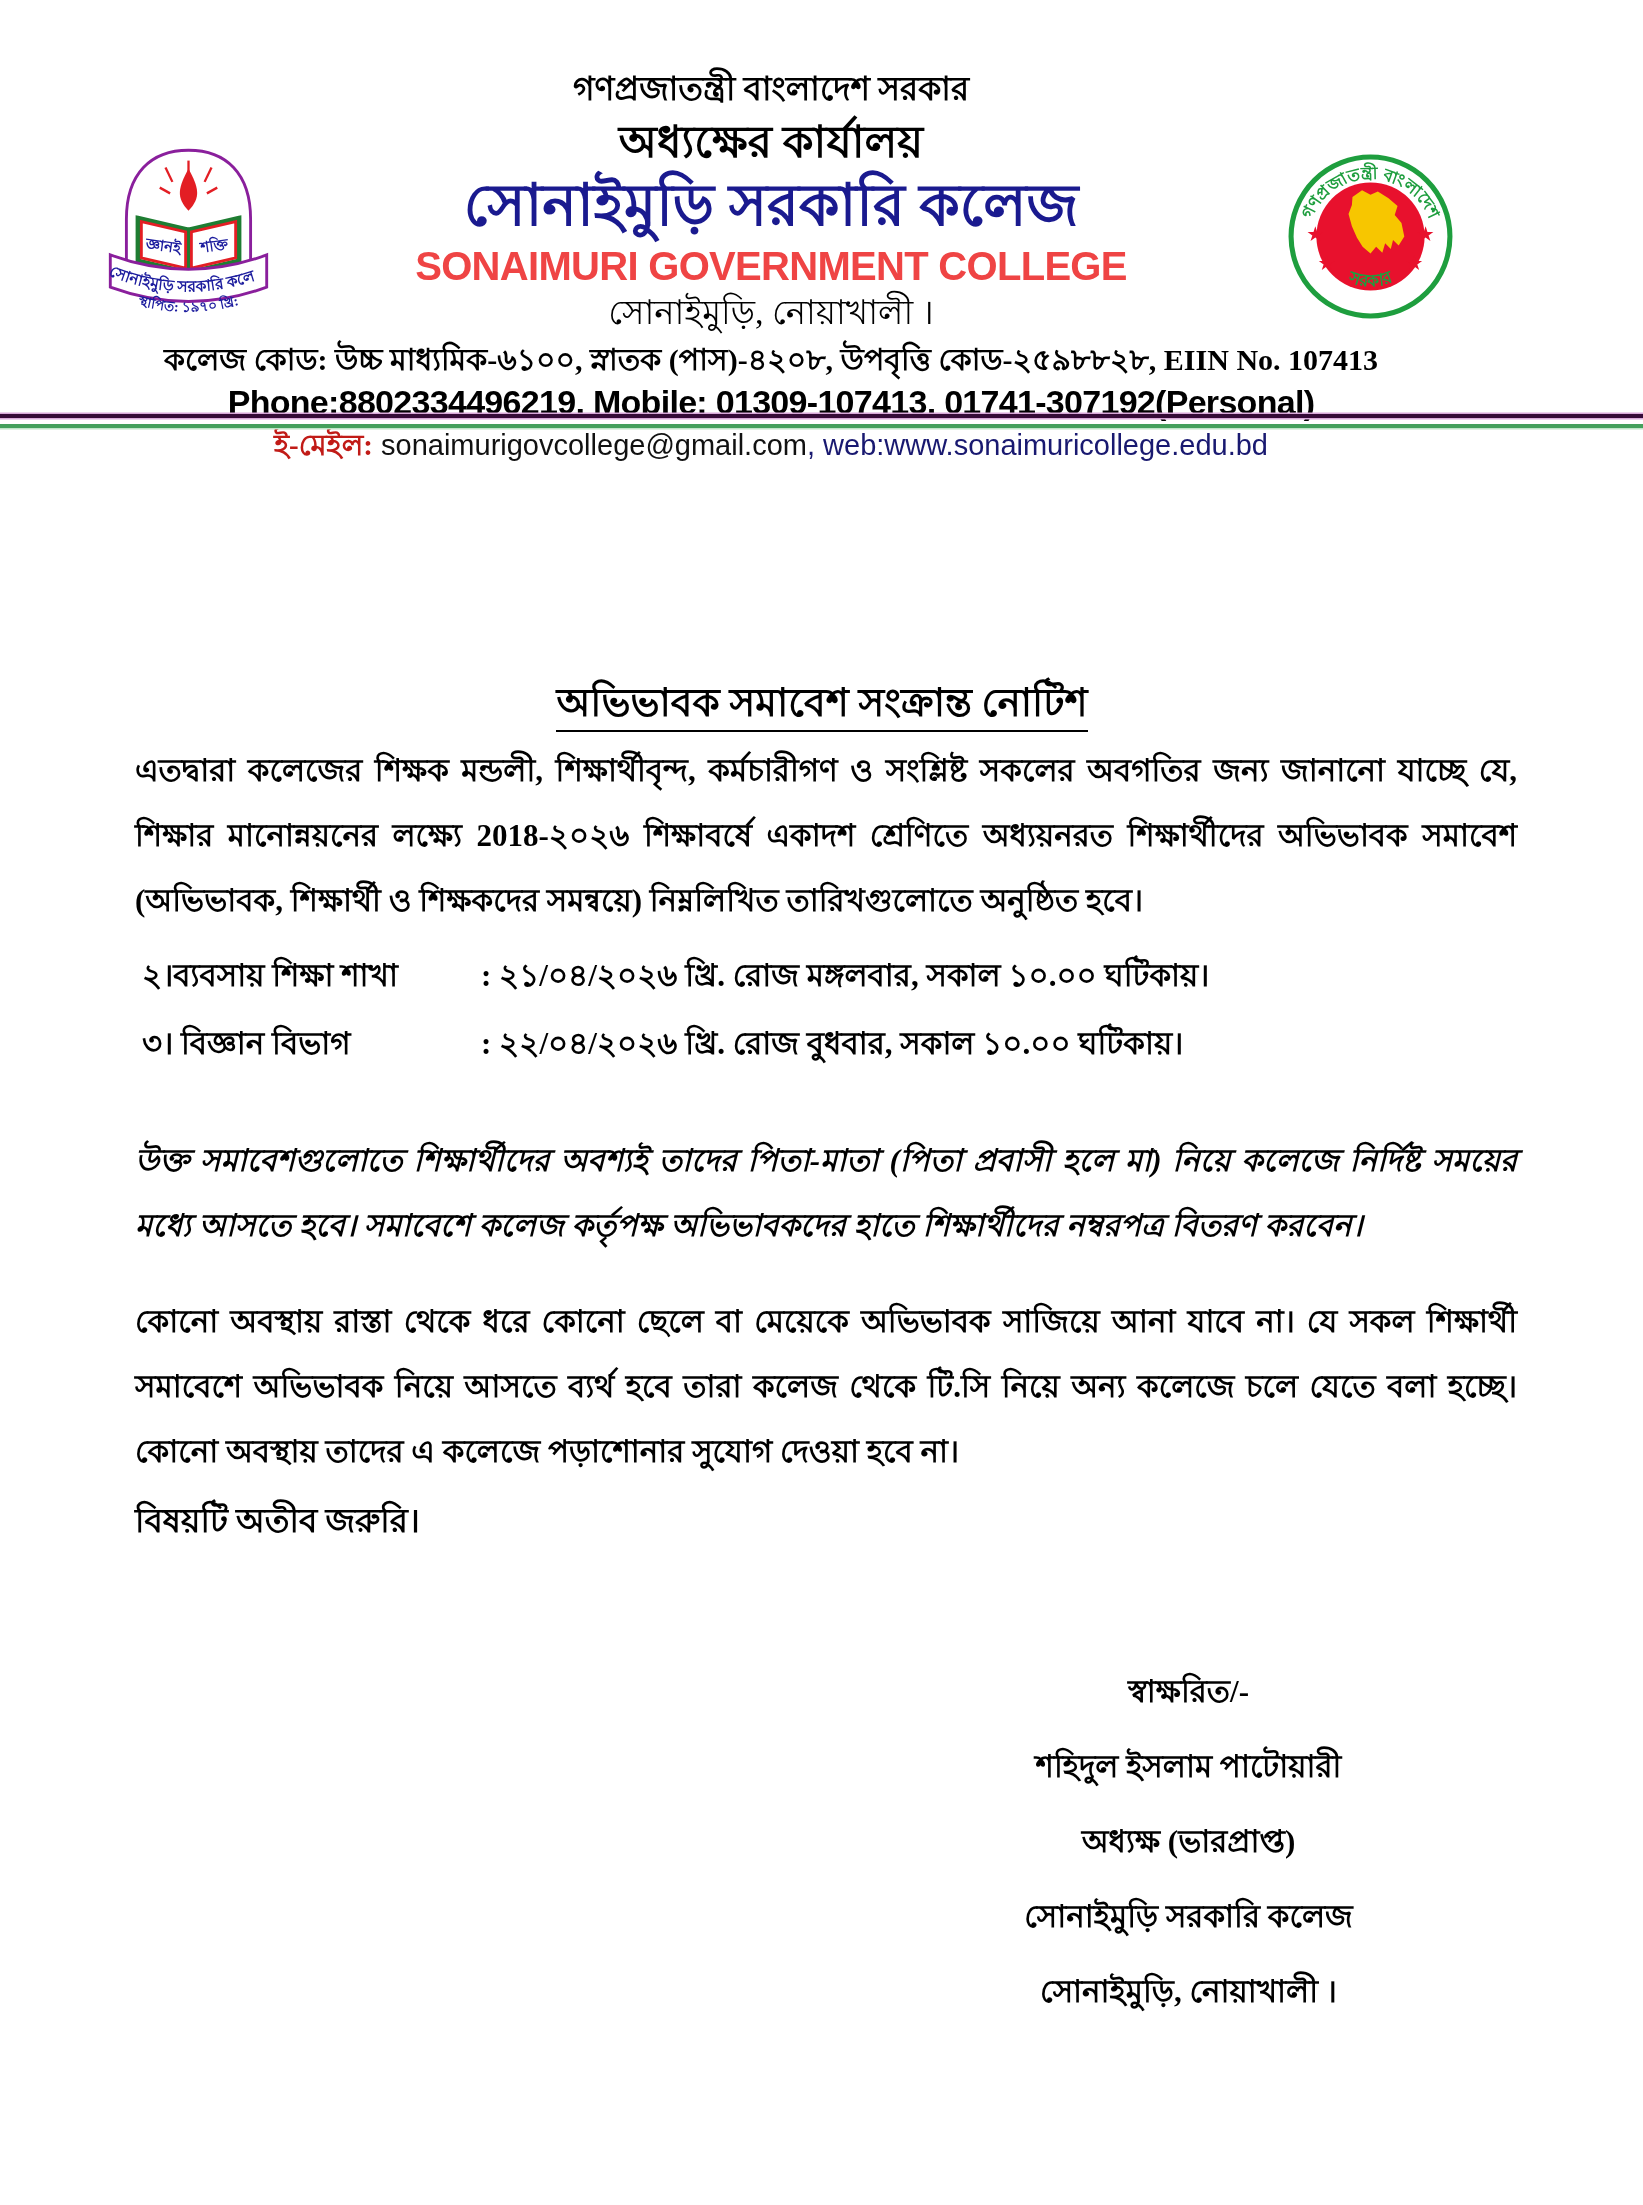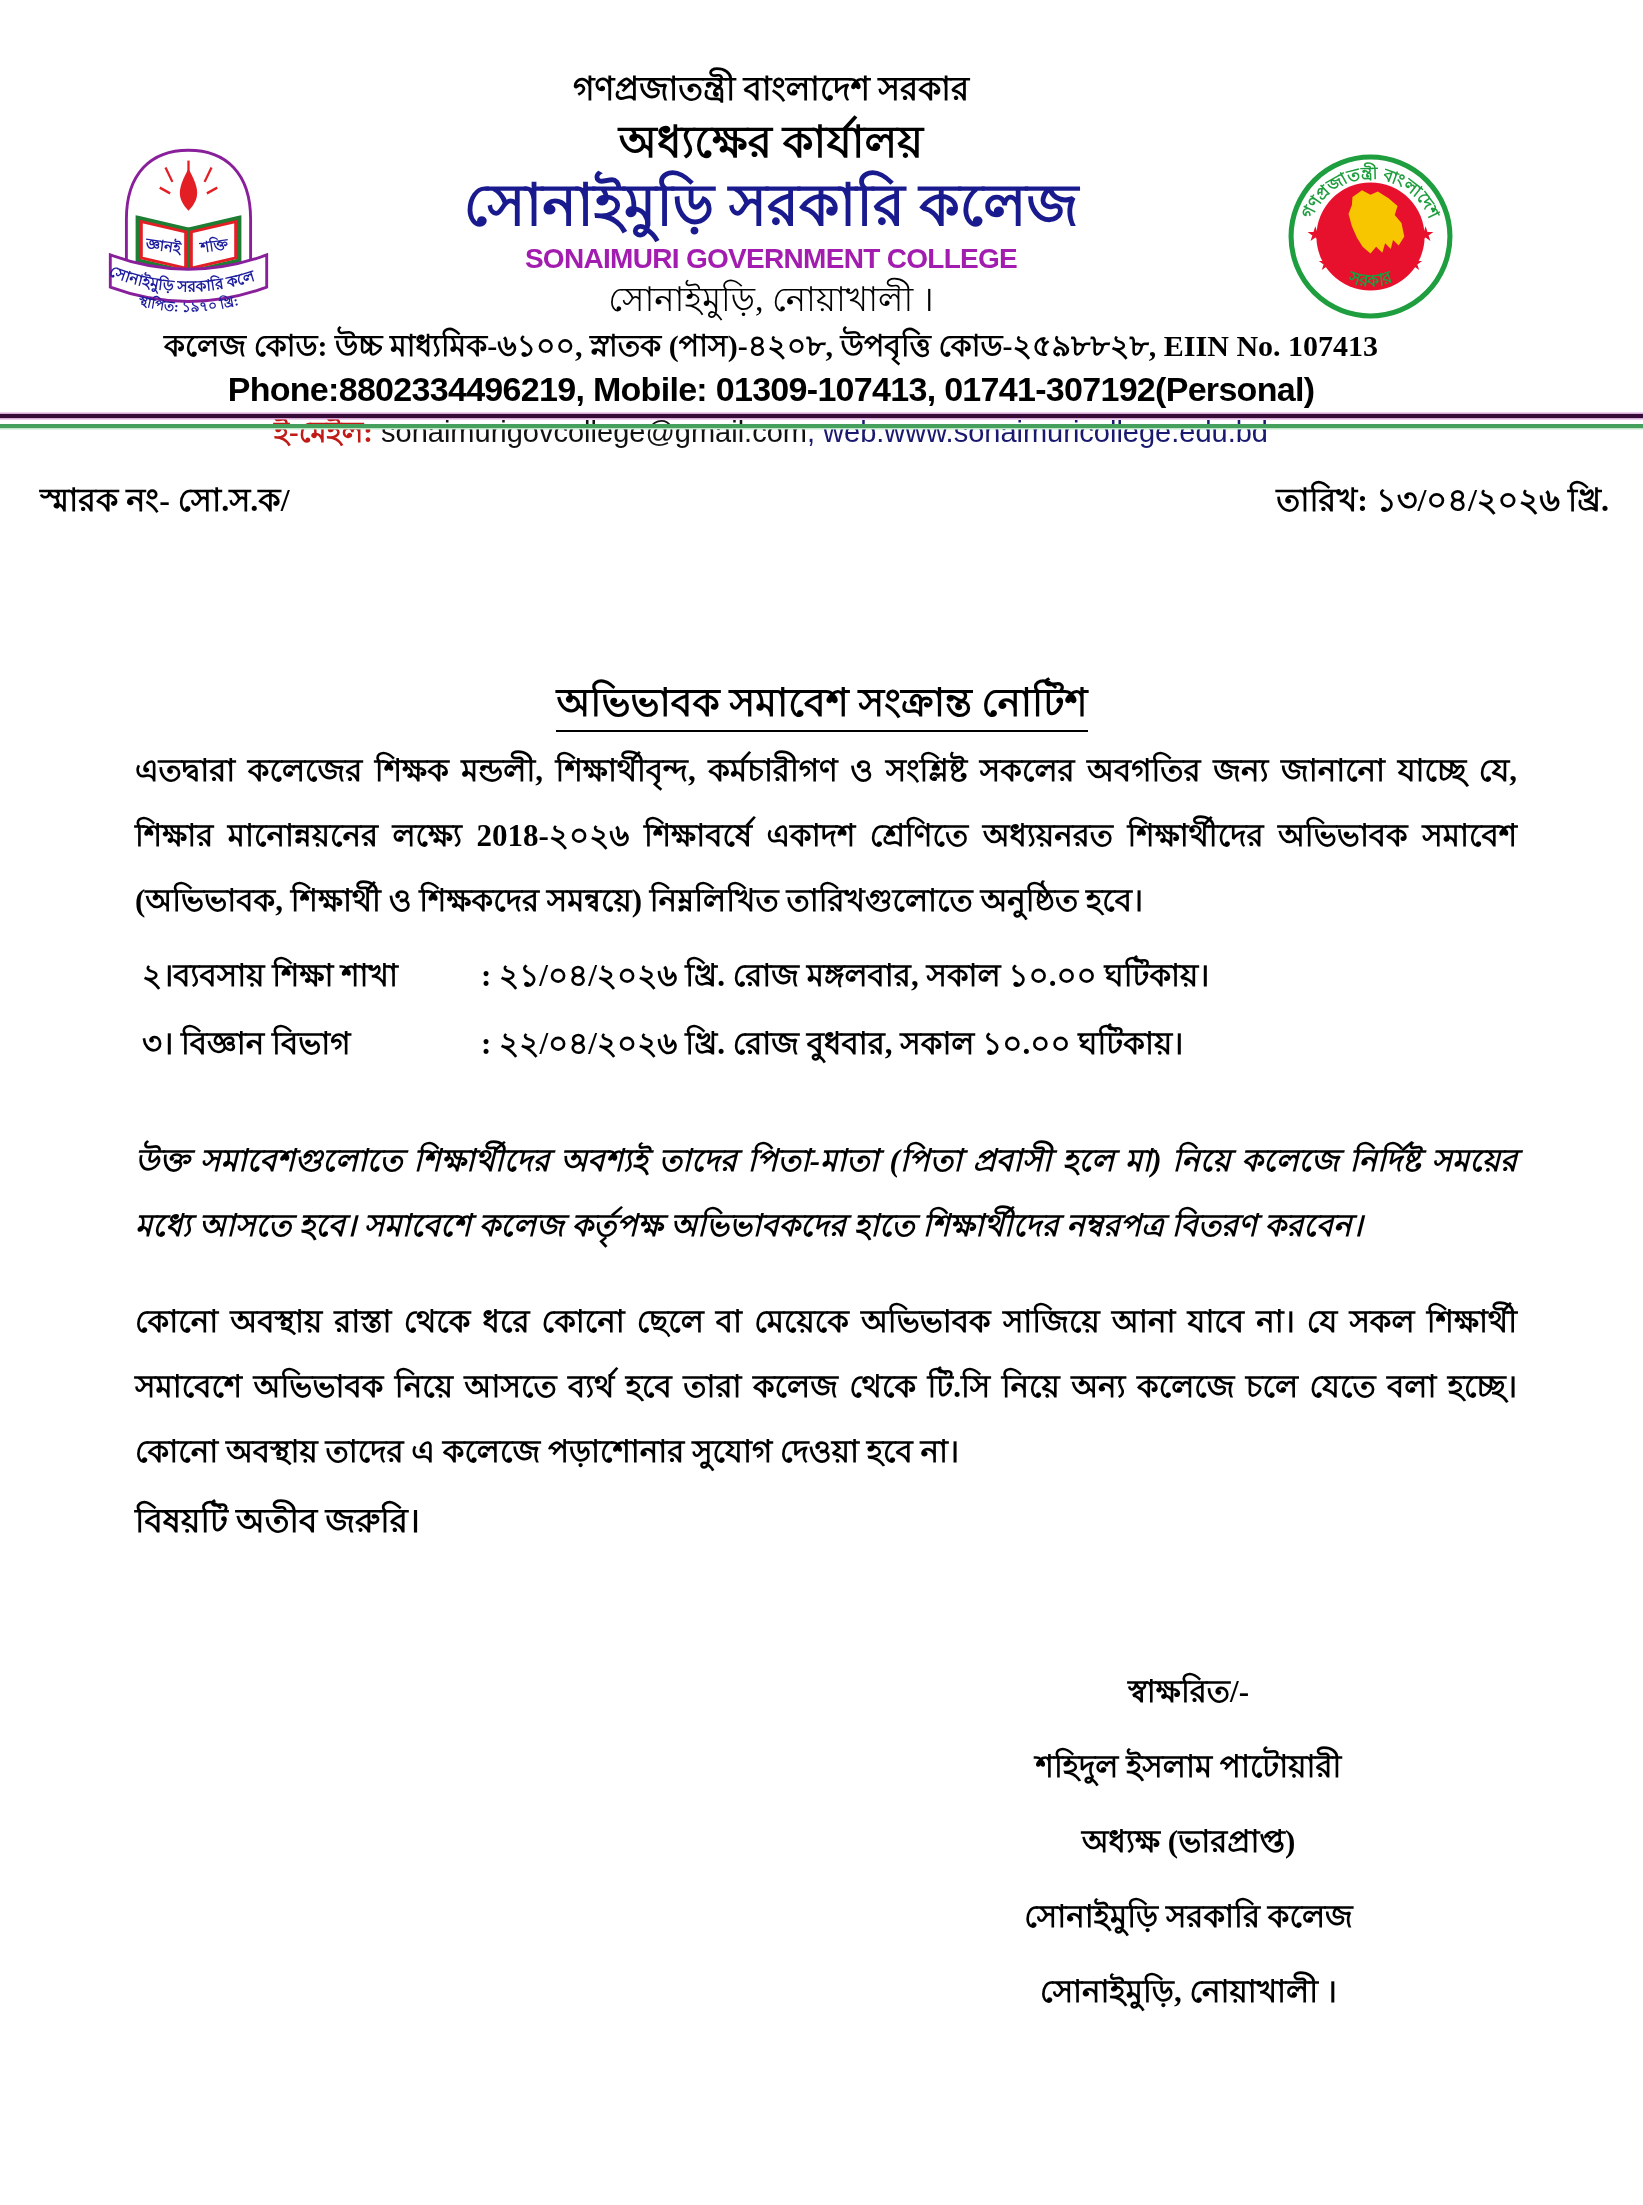--- a/index.html
+++ b/index.html
@@ -13,21 +13,21 @@
     overflow:hidden;
   }
   
   .header-block{
     position:absolute;top:69px;left:88px;right:190px;
     text-align:center;
   }
   .govt-line{font-size:33px;font-weight:600;line-height:1.25;}
   .office-line{font-size:44px;font-weight:bold;line-height:1.25;margin-top:4.4px;}
   .college-bn{font-size:58px;font-weight:bold;color:#1a1a8f;line-height:1.15;margin-top:2.9px;}
-  .college-en{font-family:"Liberation Sans", sans-serif;font-size:28px;font-weight:bold;color:#a21caf;line-height:1.1;margin-top:4.4px;letter-spacing:-0.7px;}
+  .college-en{font-family:"Liberation Sans", sans-serif;font-size:40px;font-weight:bold;color:#ef4444;line-height:1.1;margin-top:4.4px;letter-spacing:-0.7px;}
   .addr-line{font-size:34px;line-height:1.2;margin-top:5.8px;}
   .codes-line{font-size:30px;font-weight:bold;line-height:1.2;margin-top:7.3px;}
   .phone-line{font-family:"Liberation Sans", sans-serif;font-size:34px;font-weight:bold;line-height:1.15;margin-top:5.8px;letter-spacing:-0.7px;}
   .email-line{font-size:29px;line-height:1.2;margin-top:5.8px;font-family:"Liberation Sans", sans-serif;}
   .email-label{color:#c11b17;font-weight:bold;font-family:"Liberation Serif", serif;}
   .email-addr{color:#111;}
   .web-addr{color:#191970;}
   
   .hr-purple{position:absolute;left:0;right:0;top:414px;height:3.6px;background:#360b38;box-shadow:0 -1.5px 0 #d9a8d9, 0 1.5px 0 #d9a8d9;}
   .hr-green{position:absolute;left:0;right:0;top:424px;height:3.6px;background:#44a05c;box-shadow:0 1.5px 0 #bfe6c8;}
@@ -143,24 +143,20 @@
     <div class="phone-line">Phone:8802334496219, Mobile: 01309-107413, 01741-307192(Personal)</div>
     <div class="email-line">
       <span class="email-label">ই-মেইল:</span>
       <span class="email-addr">sonaimurigovcollege@gmail.com</span><span class="web-addr">, web:www.sonaimuricollege.edu.bd</span>
     </div>
   </div>
 
   <div class="hr-purple"></div>
   <div class="hr-green"></div>
 
-  <div class="memo-row">
-    <span>স্মারক নং- সো.স.ক/</span>
-    <span>তারিখ: ১৩/০৪/২০২৬ খ্রি.</span>
-  </div>
 
   <div class="notice-title-wrap">
     <span class="notice-title">অভিভাবক সমাবেশ সংক্রান্ত নোটিশ</span>
   </div>
 
   <div class="body-para para1">এতদ্বারা কলেজের শিক্ষক মন্ডলী, শিক্ষার্থীবৃন্দ, কর্মচারীগণ  ও সংশ্লিষ্ট সকলের অবগতির জন্য জানানো যাচ্ছে যে, শিক্ষার মানোন্নয়নের লক্ষ্যে 2018-২০২৬ শিক্ষাবর্ষে একাদশ শ্রেণিতে অধ্যয়নরত শিক্ষার্থীদের অভিভাবক সমাবেশ (অভিভাবক, শিক্ষার্থী ও শিক্ষকদের সমন্বয়ে) নিম্নলিখিত তারিখগুলোতে অনুষ্ঠিত হবে।</div>
 
   <div class="schedule">
     <div class="schedule-row">
       <span class="schedule-label">২।ব্যবসায় শিক্ষা শাখা</span>

